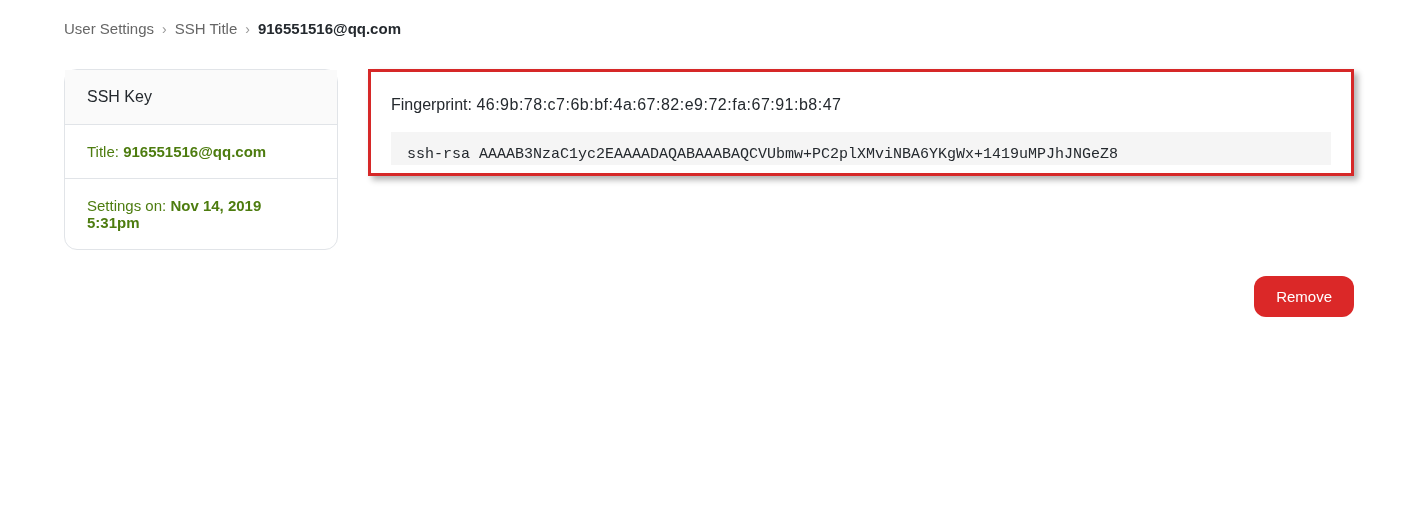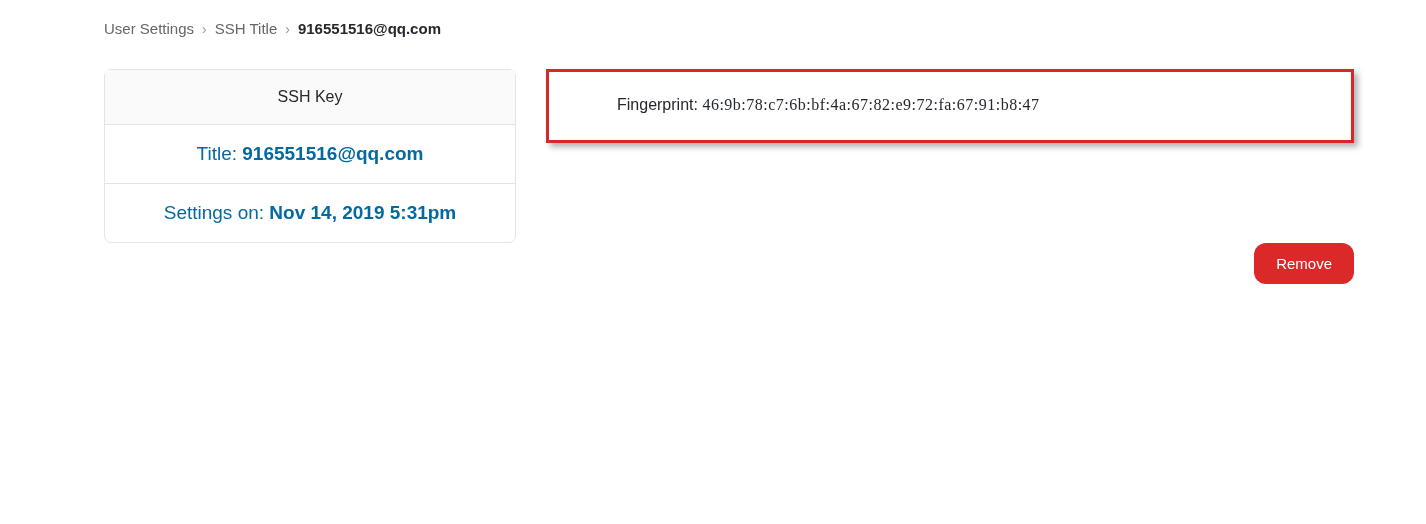--- a/index.html
+++ b/index.html
@@ -8,21 +8,21 @@
       box-sizing: border-box;
     }
     body {
       font-family: -apple-system, BlinkMacSystemFont, "Segoe UI", Helvetica, Arial, sans-serif;
       background: #ffffff;
       color: #24292e;
       width: 1426px;
       position: relative;
     }
     .container {
-      padding: 20px 72px 20px 104px;
+      padding: 20px 72px 20px 64px;
     }
     .breadcrumb {
       display: flex;
       align-items: center;
       gap: 8px;
       font-size: 15px;
       margin-bottom: 32px;
       color: #666;
     }
     .breadcrumb a {
@@ -36,38 +36,37 @@
     .breadcrumb .current {
       color: #24292e;
       font-weight: 600;
     }
     .main-area {
       display: flex;
       gap: 30px;
       align-items: flex-start;
     }
     .left-panel {
-      width: 412px;
+      width: 274px;
       border: 1px solid #e1e4e8;
-      border-radius: 7px;
+      border-radius: 13px;
       background: #fff;
-      text-align: center;
     }
     .panel-header {
       padding: 18px 22px;
       background: #fafafa;
       border-bottom: 1px solid #e1e4e8;
       font-size: 16px;
       color: #24292e;
     }
     .panel-row {
       padding: 18px 22px;
       border-bottom: 1px solid #e1e4e8;
-      font-size: 19px;
-      color: #0369a1;
+      font-size: 15px;
+      color: #4d7c0f;
     }
     .panel-row:last-child {
       border-bottom: none;
     }
     .panel-row .label {
       font-weight: 400;
     }
     .panel-row .value {
       font-weight: 700;
     }
@@ -81,24 +80,23 @@
       margin-bottom: 100px;
       box-shadow: 4px 4px 6px rgba(0,0,0,0.3);
     }
     .fingerprint-line {
       font-size: 16px;
       margin-bottom: 18px;
       font-family: -apple-system, BlinkMacSystemFont, "Segoe UI", Helvetica, Arial, sans-serif;
     }
     .fingerprint-label {
       font-weight: 400;
-      margin-left: 48px;
     }
     .fingerprint-value {
-      font-family: Liberation Serif, serif;
+      font-family: Liberation Sans, sans-serif;
       letter-spacing: 0.5px;
     }
     .key-box {
       background: #f5f5f5;
       padding: 14px 16px 2px 16px;
       overflow-x: scroll;
       white-space: nowrap;
       font-family: "SFMono-Regular", Consolas, "Liberation Mono", Menlo, monospace;
       font-size: 15px;
       color: #24292e;
@@ -172,20 +170,21 @@
       <div class="panel-row">
         <span class="label">Settings on: </span><span class="value">Nov 14, 2019 5:31pm</span>
       </div>
     </aside>
 
     <section class="right-panel">
       <div class="highlight-box">
         <div class="fingerprint-line">
           <span class="fingerprint-label">Fingerprint: </span><span class="fingerprint-value">46:9b:78:c7:6b:bf:4a:67:82:e9:72:fa:67:91:b8:47</span>
         </div>
+        <div class="key-box">ssh-rsa AAAAB3NzaC1yc2EAAAADAQABAAABAQCVUbmw+PC2plXMviNBA6YKgWx+1419uMPJhJNGeZ8</div>
       </div>
 
       <div class="remove-row">
         <button class="remove-btn">Remove</button>
       </div>
     </section>
   </div>
 </div>
 
 <div class="watermark1">

